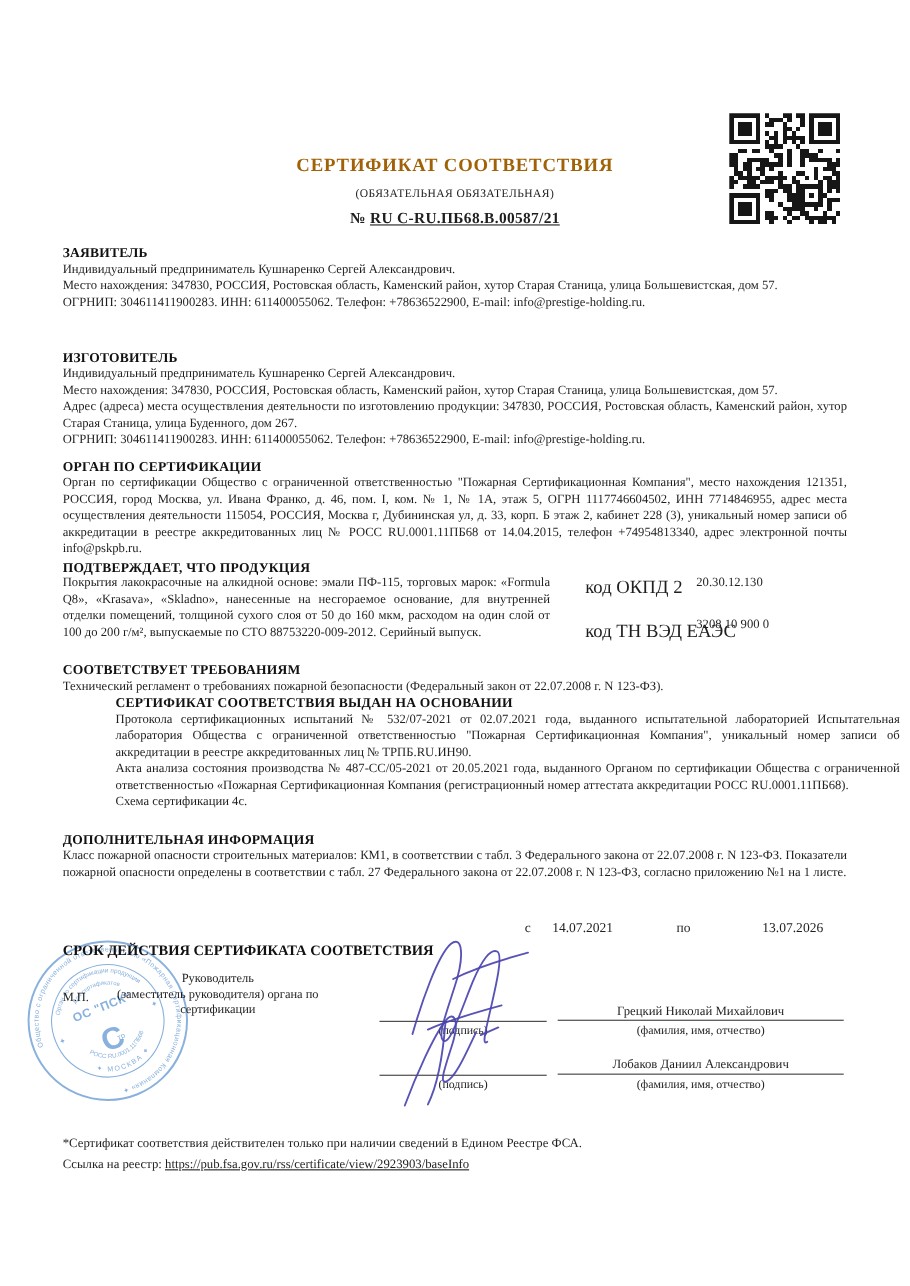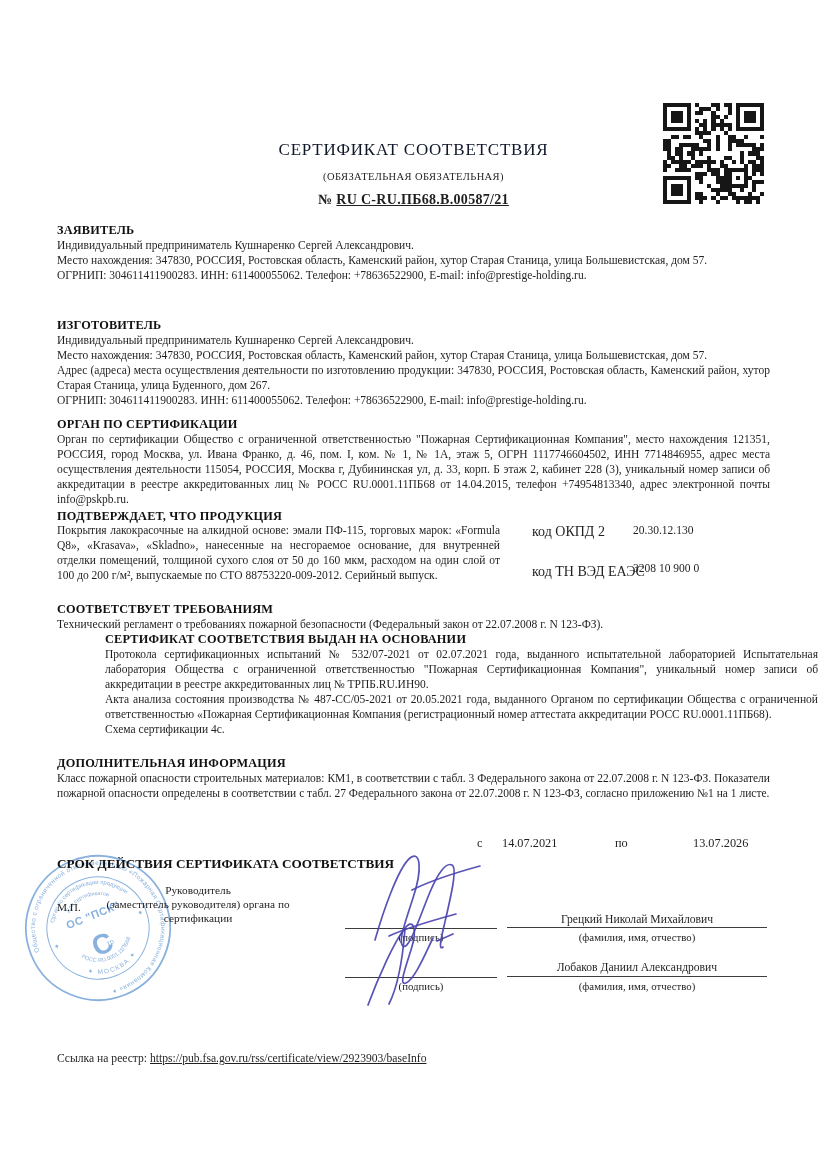--- a/index.html
+++ b/index.html
@@ -3,28 +3,28 @@
 <meta charset="utf-8">
 <style>
   html,body{margin:0;padding:0;background:#ffffff;}
   .page{
     position:relative;width:827px;height:1169px;background:#ffffff;
     font-family:"Liberation Serif", serif;color:#1f1f1f;overflow:hidden;
   }
   .abs{position:absolute;}
   .center{text-align:center;}
   .title-block{left:0;top:140px;width:827px;text-align:center;}
-  .doc-title{font-size:17px;font-weight:normal;letter-spacing:.8px;color:#0f172a;}
+  .doc-title{font-size:17px;font-weight:bold;letter-spacing:.8px;color:#a16207;}
   .doc-subtitle{font-size:10.5px;margin-top:11px;letter-spacing:.4px;}
   .doc-number{font-size:14px;font-weight:bold;margin-top:10px;letter-spacing:.3px;}
   .doc-number .num{text-decoration:underline;}
   .sec-heading{font-size:12.3px;font-weight:bold;color:#111;letter-spacing:.2px;}
   .body-text{font-size:11.5px;line-height:15px;text-align:justify;}
   .one-line{white-space:nowrap;text-align:left;}
-  .code-label{font-size:14px;}
+  .code-label{font-size:17px;}
   .code-value{font-size:11.5px;}
   .validity-heading{font-size:13.2px;font-weight:bold;color:#111;}
   .validity-item{font-size:12.3px;}
   .small-label{font-size:11.3px;line-height:14px;}
   .sig-line{border-top:1.2px solid #3c3c3c;height:0;}
   .caption{font-size:10.8px;}
   .name{font-size:11.6px;}
   .footer-note{font-size:11.6px;}
   .footer-link{font-size:11.6px;}
   .footer-link a{color:#1f1f1f;}
@@ -387,18 +387,19 @@
       <path d="M72,45 C92,35 118,27 140,21"></path>
       <path d="M49,91 C62,85 94,75 116,69"></path>
     </g>
     <g>
       <path d="M28,160 C38,133 54,97 65,83 C73,73 78,83 71,105 C64,127 59,141 66,138 C75,134 86,107 93,93"></path>
       <path d="M65,84 C63,110 58,141 49,159"></path>
       <path d="M97,96 L113,89"></path>
     </g>
   </svg>
 
+  <div class="abs footer-note" style="left:57px;top:1033px;">*Сертификат соответствия действителен только при наличии сведений в Едином Реестре ФСА.</div>
   <div class="abs footer-link" style="left:57px;top:1052px;">
     <span>Ссылка на реестр:</span>
     <a href="#">https://pub.fsa.gov.ru/rss/certificate/view/2923903/baseInfo</a>
   </div>
 
 </div>
 
 </body></html>

